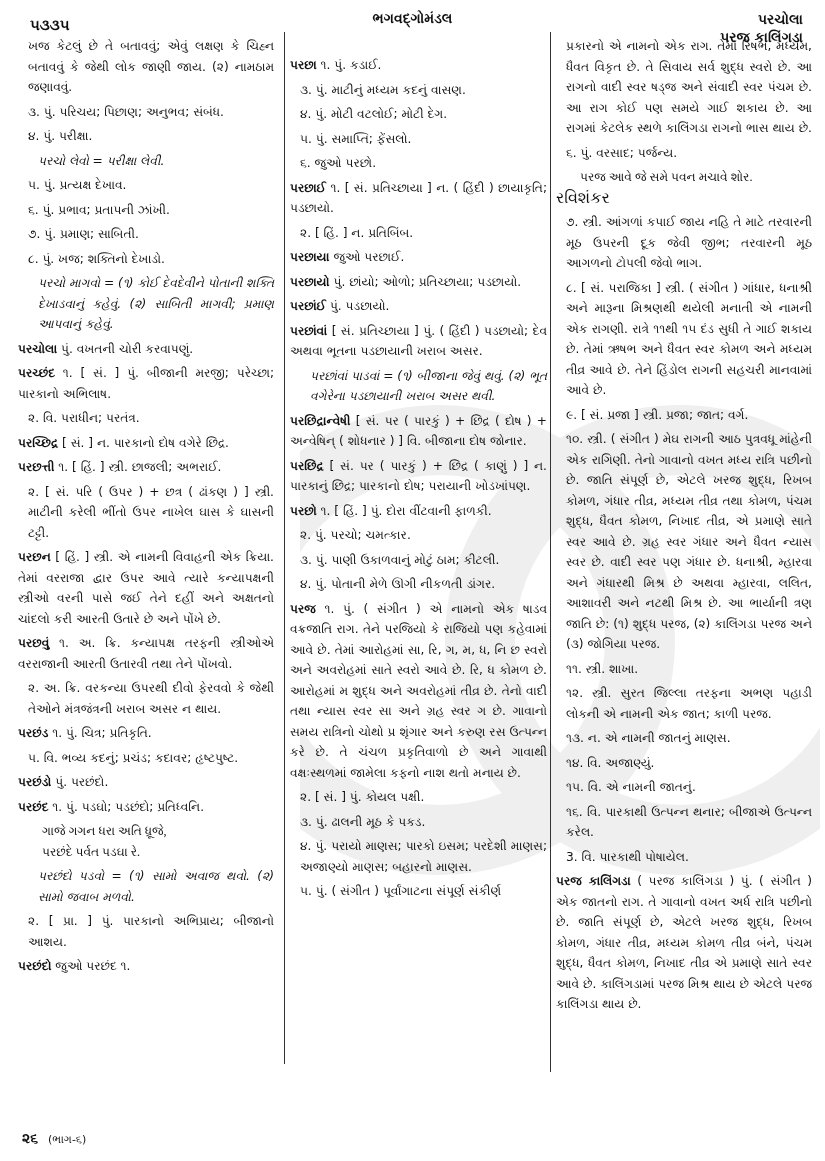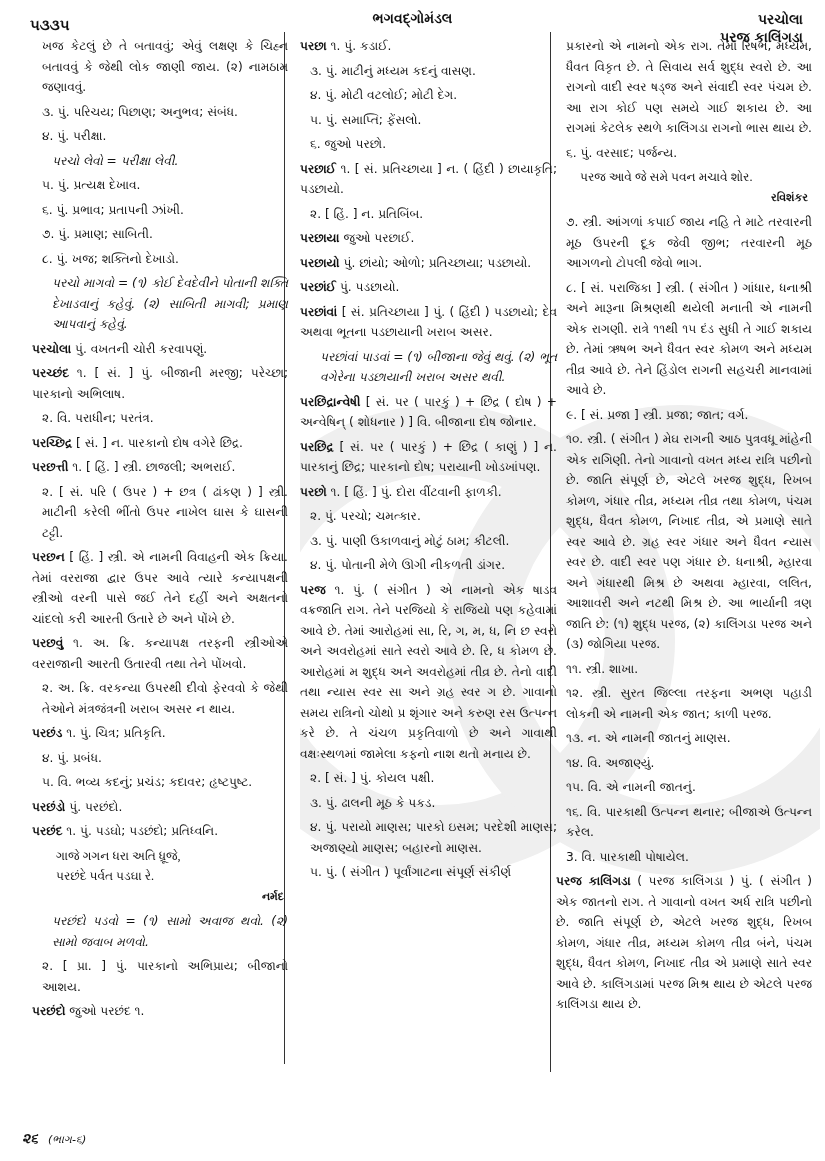--- a/index.html
+++ b/index.html
@@ -10,35 +10,35 @@
   .watermark {
     position: absolute; left: 300px; top: 260px; width: 520px; height: 760px;
     pointer-events: none;
   }
   .header { position: absolute; top: 0; left: 0; width: 825px; height: 40px; }
   .hdr-page { position: absolute; left: 30px; top: 16px; font-weight: bold; font-size: 15px; }
   .hdr-title { position: absolute; left: 0; width: 825px; top: 10px; text-align: center; font-weight: bold; font-size: 14px; }
   .hdr-guide { position: absolute; right: 22px; top: 10px; text-align: right; font-weight: bold; font-size: 14px; line-height: 18px; }
 
   .col { position: absolute; top: 36px; font-size: 12.2px; line-height: 20.5px; }
-  .col1 { left: 32px; width: 256px; }
-  .col2 { left: 300px; width: 257px; }
+  .col1 { left: 18px; width: 256px; }
+  .col2 { left: 290px; width: 257px; margin-top: 19px; }
   .col3 { left: 556px; width: 256px; }
   .rule { position: absolute; top: 32px; width: 0; border-left: 1.5px solid #333; }
   .rule1 { left: 284px; height: 1032px; }
   .rule2 { left: 550px; height: 1040px; }
 
   .entry { margin: 0 0 4px 0; text-align: justify; }
   .hw { font-weight: bold; }
   .line { display: block; padding-left: 10px; }
   .indent { padding-left: 20px; font-style: italic; }
   .quote { padding-left: 24px; font-family: Liberation Serif, serif; }
-  .sig { text-align: right; font-weight: bold; font-size: 11px; padding-right: 4px; }
+  .sig { text-align: left; font-weight: normal; font-size: 16px; padding-right: 4px; }
 
-  .footer { position: absolute; left: 22px; top: 1130px; font-size: 14px; font-weight: bold; font-style: italic; }
+  .footer { position: absolute; left: 22px; top: 1130px; font-size: 14px; font-weight: bold; }
   .footer small { font-weight: normal; font-size: 11px; margin-left: 10px; }
 </style>
 </head>
 <body>
 
 <svg class="watermark" viewBox="0 0 520 760">
   <circle cx="140" cy="380" r="200" fill="none" stroke="#efefef" stroke-width="70"></circle>
   <circle cx="380" cy="380" r="200" fill="none" stroke="#efefef" stroke-width="70"></circle>
 </svg>
 
@@ -67,28 +67,26 @@
     <div class="entry"><span class="hw">પરચોલા</span><span> પું. વખતની ચોરી કરવાપણું.</span></div>
     <div class="entry"><span class="hw">પરચ્છંદ</span><span> ૧. [ સં. ] પું. બીજાની મરજી; પરેચ્છા; પારકાનો અભિલાષ.</span></div>
     <div class="entry line">૨. વિ. પરાધીન; પરતંત્ર.</div>
     <div class="entry"><span class="hw">પરચ્છિદ્ર</span><span> [ સં. ] ન. પારકાનો દોષ વગેરે છિદ્ર.</span></div>
     <div class="entry"><span class="hw">પરછત્તી</span><span> ૧. [ હિં. ] સ્ત્રી. છાજલી; અભરાઈ.</span></div>
     <div class="entry line">૨. [ સં. પરિ ( ઉપર ) + છત્ર ( ઢાંકણ ) ] સ્ત્રી. માટીની કરેલી ભીંતો ઉપર નાખેલ ઘાસ કે ઘાસની ટટ્ટી.</div>
     <div class="entry"><span class="hw">પરછન</span><span> [ હિં. ] સ્ત્રી. એ નામની વિવાહની એક ક્રિયા. તેમાં વરરાજા દ્વાર ઉપર આવે ત્યારે કન્યાપક્ષની સ્ત્રીઓ વરની પાસે જઈ તેને દહીં અને અક્ષતનો ચાંદલો કરી આરતી ઉતારે છે અને પોંખે છે.</span></div>
     <div class="entry"><span class="hw">પરછવું</span><span> ૧. અ. ક્રિ. કન્યાપક્ષ તરફની સ્ત્રીઓએ વરરાજાની આરતી ઉતારવી તથા તેને પોંખવો.</span></div>
     <div class="entry line">૨. અ. ક્રિ. વરકન્યા ઉપરથી દીવો ફેરવવો કે જેથી તેઓને મંત્રજંત્રની ખરાબ અસર ન થાય.</div>
     <div class="entry"><span class="hw">પરછંડ</span><span> ૧. પું. ચિત્ર; પ્રતિકૃતિ.</span></div>
-    <div class="entry line">૪. પું. પ્રબંધ.</div>
     <div class="entry line">૫. વિ. ભવ્ય કદનું; પ્રચંડ; કદાવર; હૃષ્ટપુષ્ટ.</div>
     <div class="entry"><span class="hw">પરછંડો</span><span> પું. પરછંદો.</span></div>
     <div class="entry"><span class="hw">પરછંદ</span><span> ૧. પું. પડઘો; પડછંદો; પ્રતિધ્વનિ.</span></div>
     <div class="entry">
       <div class="quote">ગાજે ગગન ધરા અતિ ધ્રૂજે,</div>
       <div class="quote">પરછંદે પર્વત પડઘા રે.</div>
-      <div class="sig">નર્મદ</div>
     </div>
     <div class="entry indent">પરછંદો પડવો = (૧) સામો અવાજ થવો. (૨) સામો જવાબ મળવો.</div>
     <div class="entry line">૨. [ પ્રા. ] પું. પારકાનો અભિપ્રાય; બીજાનો આશય.</div>
     <div class="entry"><span class="hw">પરછંદો</span><span> જુઓ પરછંદ ૧.</span></div>
   </div>
 <div class="col col2" id="col2">
     <div class="entry"><span class="hw">પરછા</span><span> ૧. પું. કડાઈ.</span></div>
     <div class="entry line">૩. પું. માટીનું મધ્યમ કદનું વાસણ.</div>
     <div class="entry line">૪. પું. મોટી વટલોઈ; મોટી દેગ.</div>
     <div class="entry line">૫. પું. સમાપ્તિ; ફેંસલો.</div>

